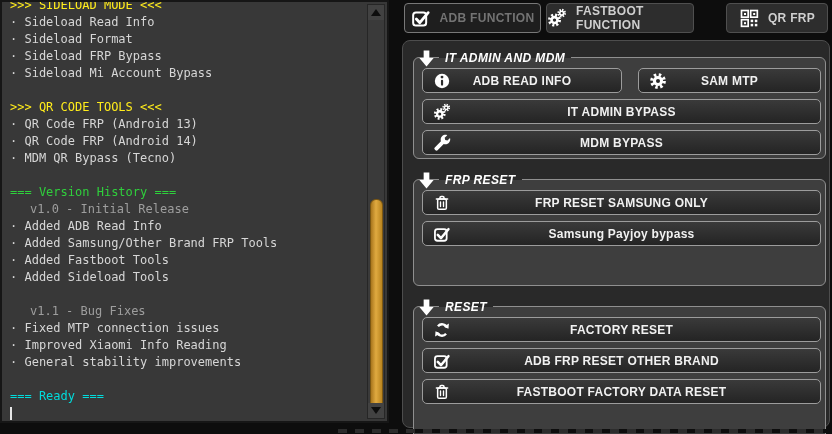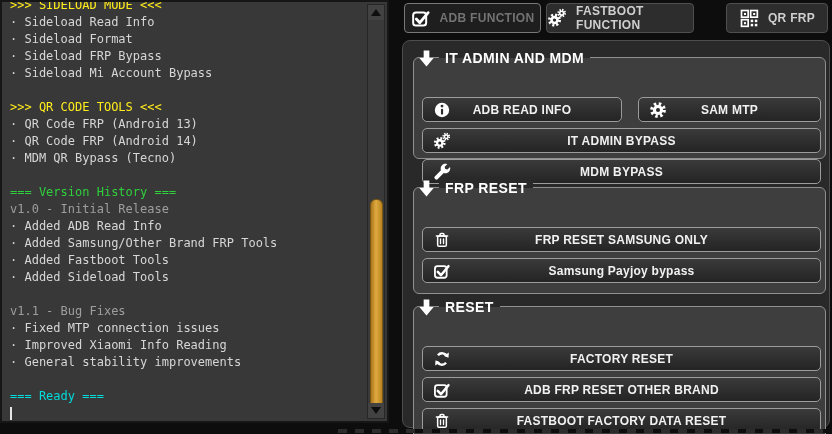--- a/index.html
+++ b/index.html
@@ -12,21 +12,21 @@
            background:var(--console-bg,#383838);border:2px solid #161616;
            box-sizing:border-box;overflow:hidden;}
   #console-text{position:absolute;left:8px;top:-5px;right:28px;
                 font-family:"DejaVu Sans Mono", monospace;font-size:12px;
                 line-height:17px;white-space:pre;}
   .console-line{height:17px;}
   .c-white{color:var(--c-white,#d6d6d6);}
   .c-yellow{color:var(--c-yellow,#ffec1b);}
   .c-green{color:var(--c-green,#2fcf3c);}
   .c-cyan{color:var(--c-cyan,#00dcdc);}
-  .c-gray{color:var(--c-gray,#9e9e9e);}
+  .c-gray{color:var(--c-gray,#9e9e9e);margin-left:20px;}
   .cursor{display:inline-block;width:2px;height:13px;background:#e6e6e6;
           vertical-align:middle;}
 
   
   #scrollbar{position:absolute;right:2px;top:2px;bottom:2px;width:18px;
              background:#3a3a3a;border:1px solid #262626;box-sizing:border-box;}
   .sb-btn{position:absolute;left:0;right:0;height:15px;display:flex;
           align-items:center;justify-content:center;background:#424242;}
   .sb-up{top:0;}
   .sb-down{bottom:0;}
@@ -52,33 +52,33 @@
 
   
   #panel{position:absolute;left:402px;top:40px;width:428px;height:388px;
          background:var(--panel-bg,#292929);border:1px solid #4d4d4d;
          border-radius:8px;box-sizing:border-box;}
 
   .group{position:absolute;left:10px;width:413px;box-sizing:border-box;
          border:1px solid #8f8f8f;border-radius:6px;
          background:var(--group-bg,#3e3e3e);}
   .group.g0{top:16px;height:102px;}
-  .group.g1{top:146px;height:107px;}
+  .group.g1{top:138px;height:107px;}
   .group.g2{top:265px;height:152px;}
 
   .group-legend{position:absolute;top:-10px;left:3px;height:20px;
                 display:flex;align-items:center;z-index:2;}
   .garrow{width:19px;height:20px;display:flex;align-items:center;}
   .garrow svg{width:19px;height:19px;display:block;}
   .gtitle{height:20px;line-height:20px;padding:0 6px;margin-left:3px;
-          color:#ffffff;font-size:14px;font-weight:700;letter-spacing:.4px;
+          color:#ffffff;font-size:12px;font-weight:700;letter-spacing:.4px;
           background:linear-gradient(180deg,var(--panel-bg,#292929) 0 50%,
-                                     var(--group-bg,#3e3e3e) 50% 100%);}
-
-  .group-body{padding:10px 4px 0 8px;margin-top:29px;}
+                                     var(--group-bg,#3e3e3e) 50% 100%);font-style:italic;}
+
+  .group-body{padding:10px 4px 0 8px;}
   .btn-row{display:flex;gap:16px;margin-bottom:6px;}
   .btn{position:relative;height:25px;box-sizing:border-box;flex:1 1 auto;
        background:linear-gradient(180deg,#3a3a3a,#242424);
        border:1px solid #9c9c9c;border-radius:5px;
        display:flex;align-items:center;justify-content:center;
        color:var(--btn-text,#f1f1f1);font-size:12px;font-weight:600;
        letter-spacing:.25px;cursor:pointer;}
   .btn.half-left{flex:0 0 200px;}
   .bicon{position:absolute;left:10px;top:50%;transform:translateY(-50%);
          width:18px;height:18px;}

